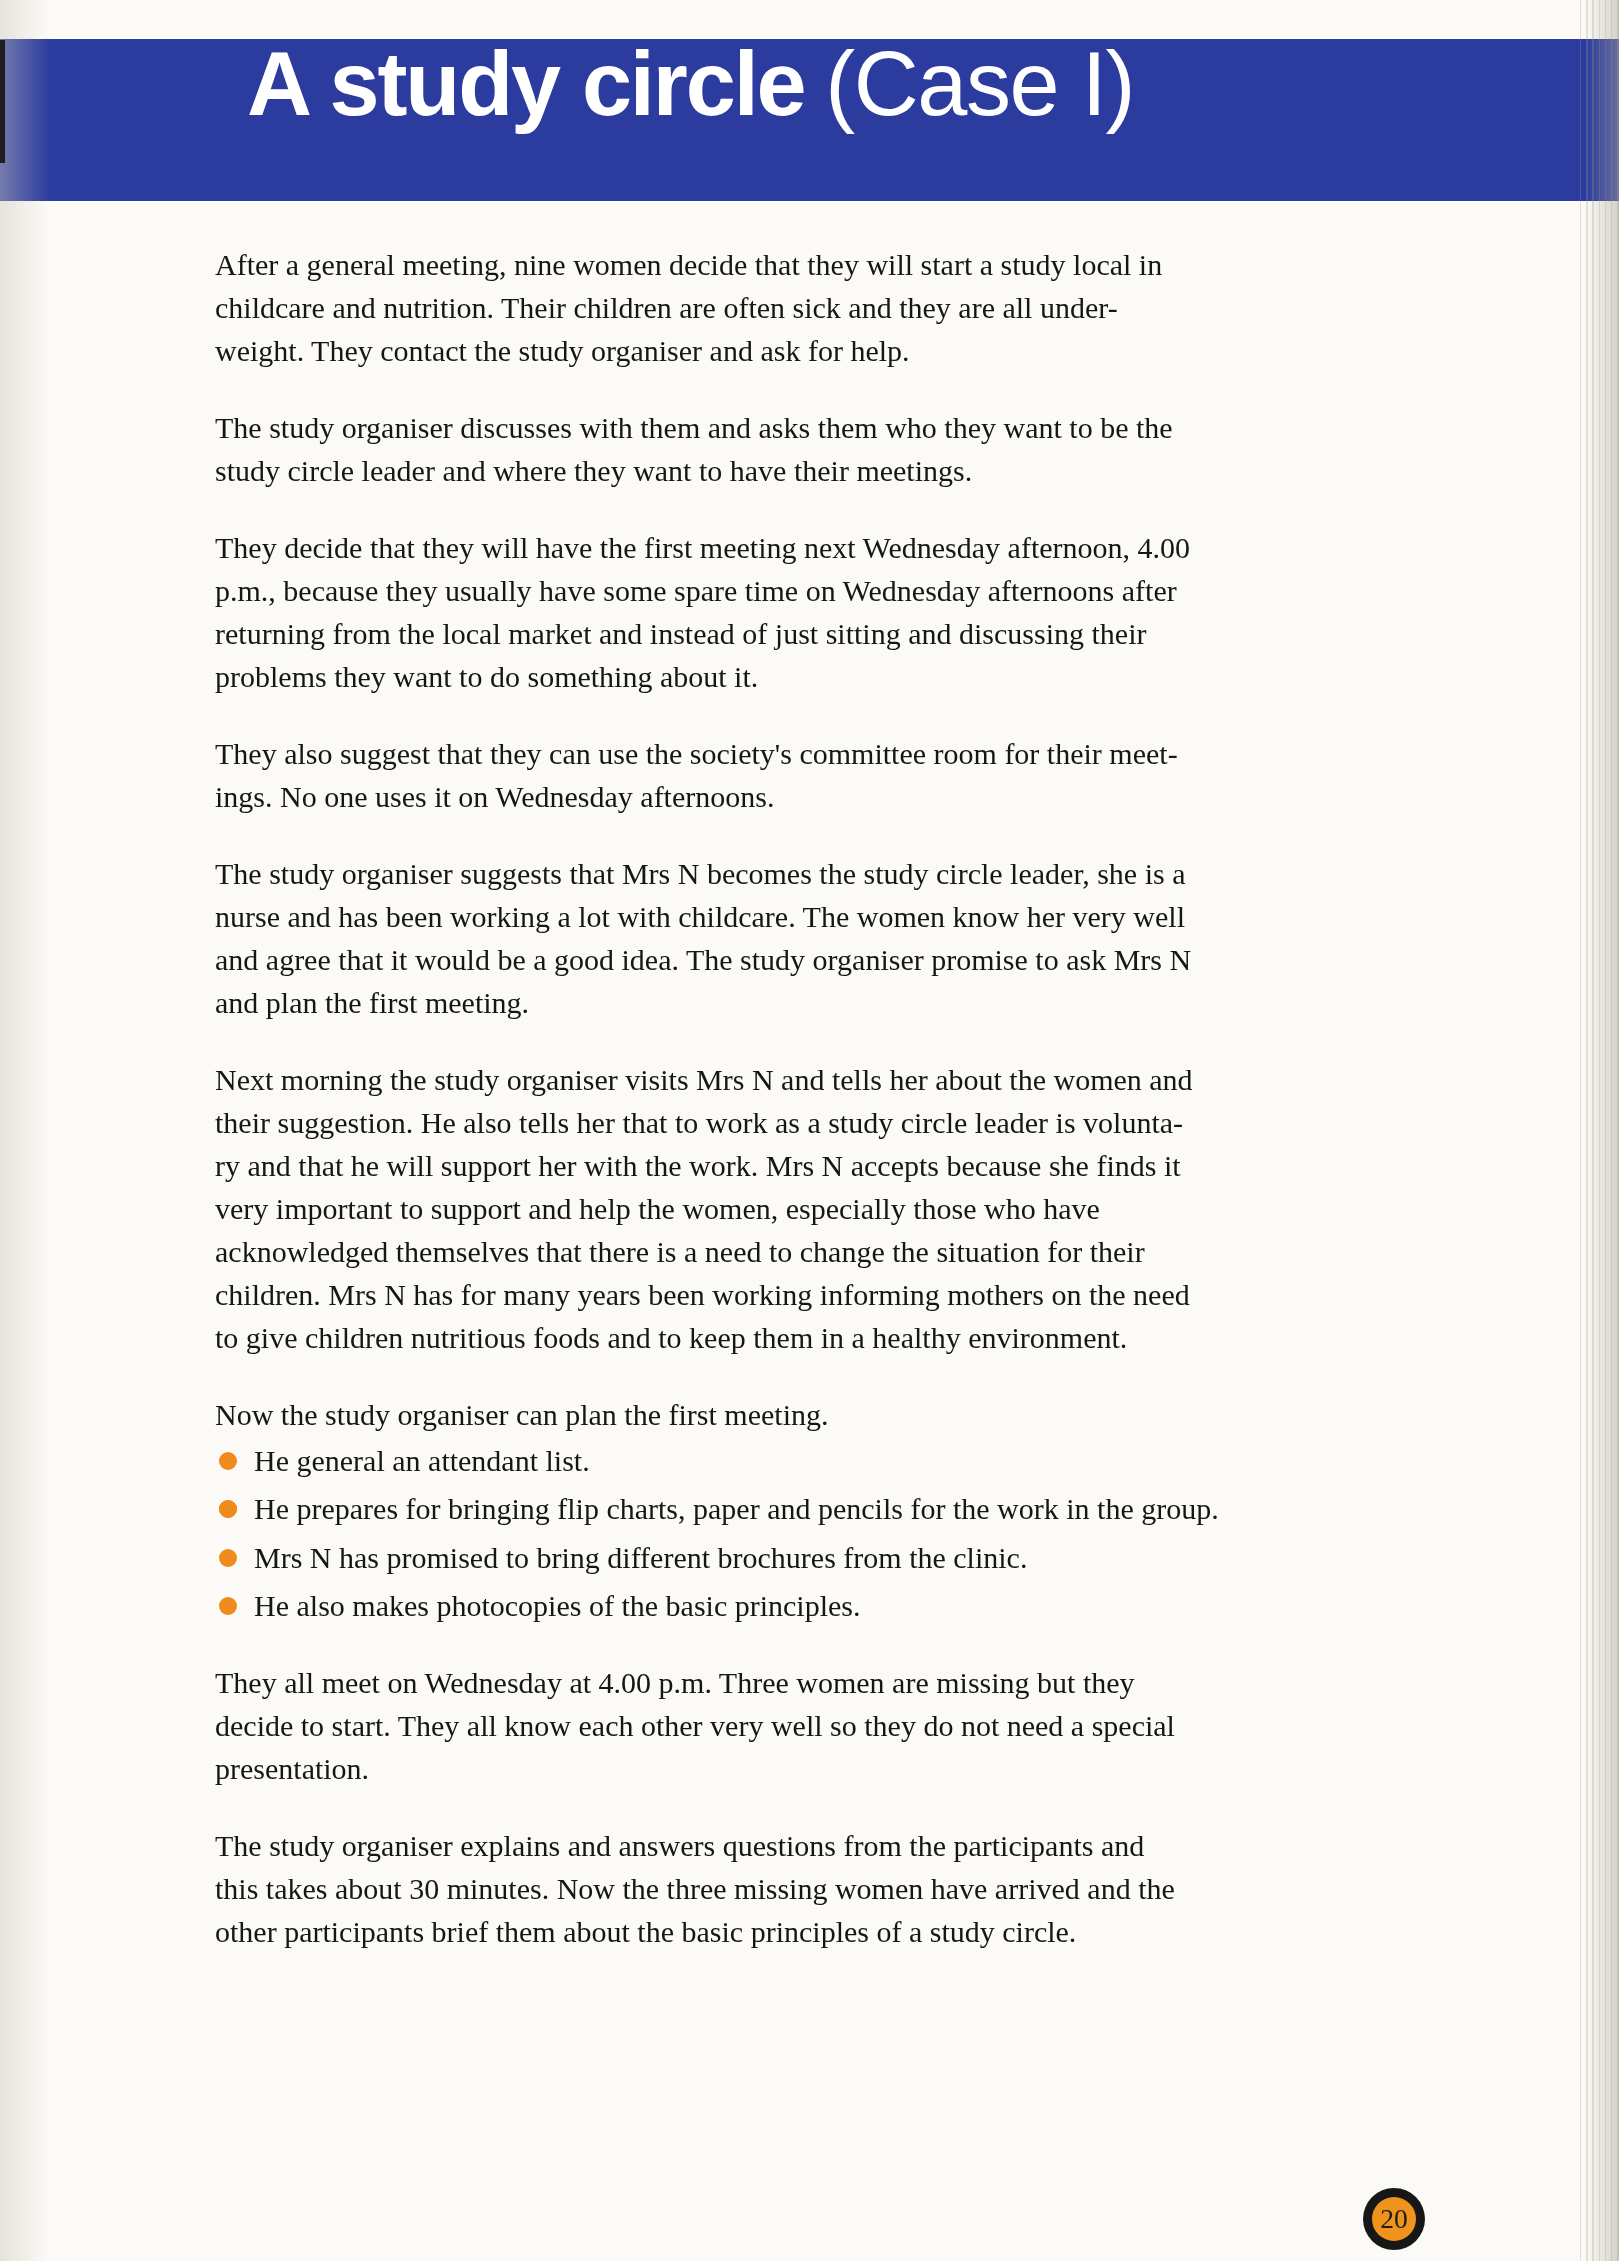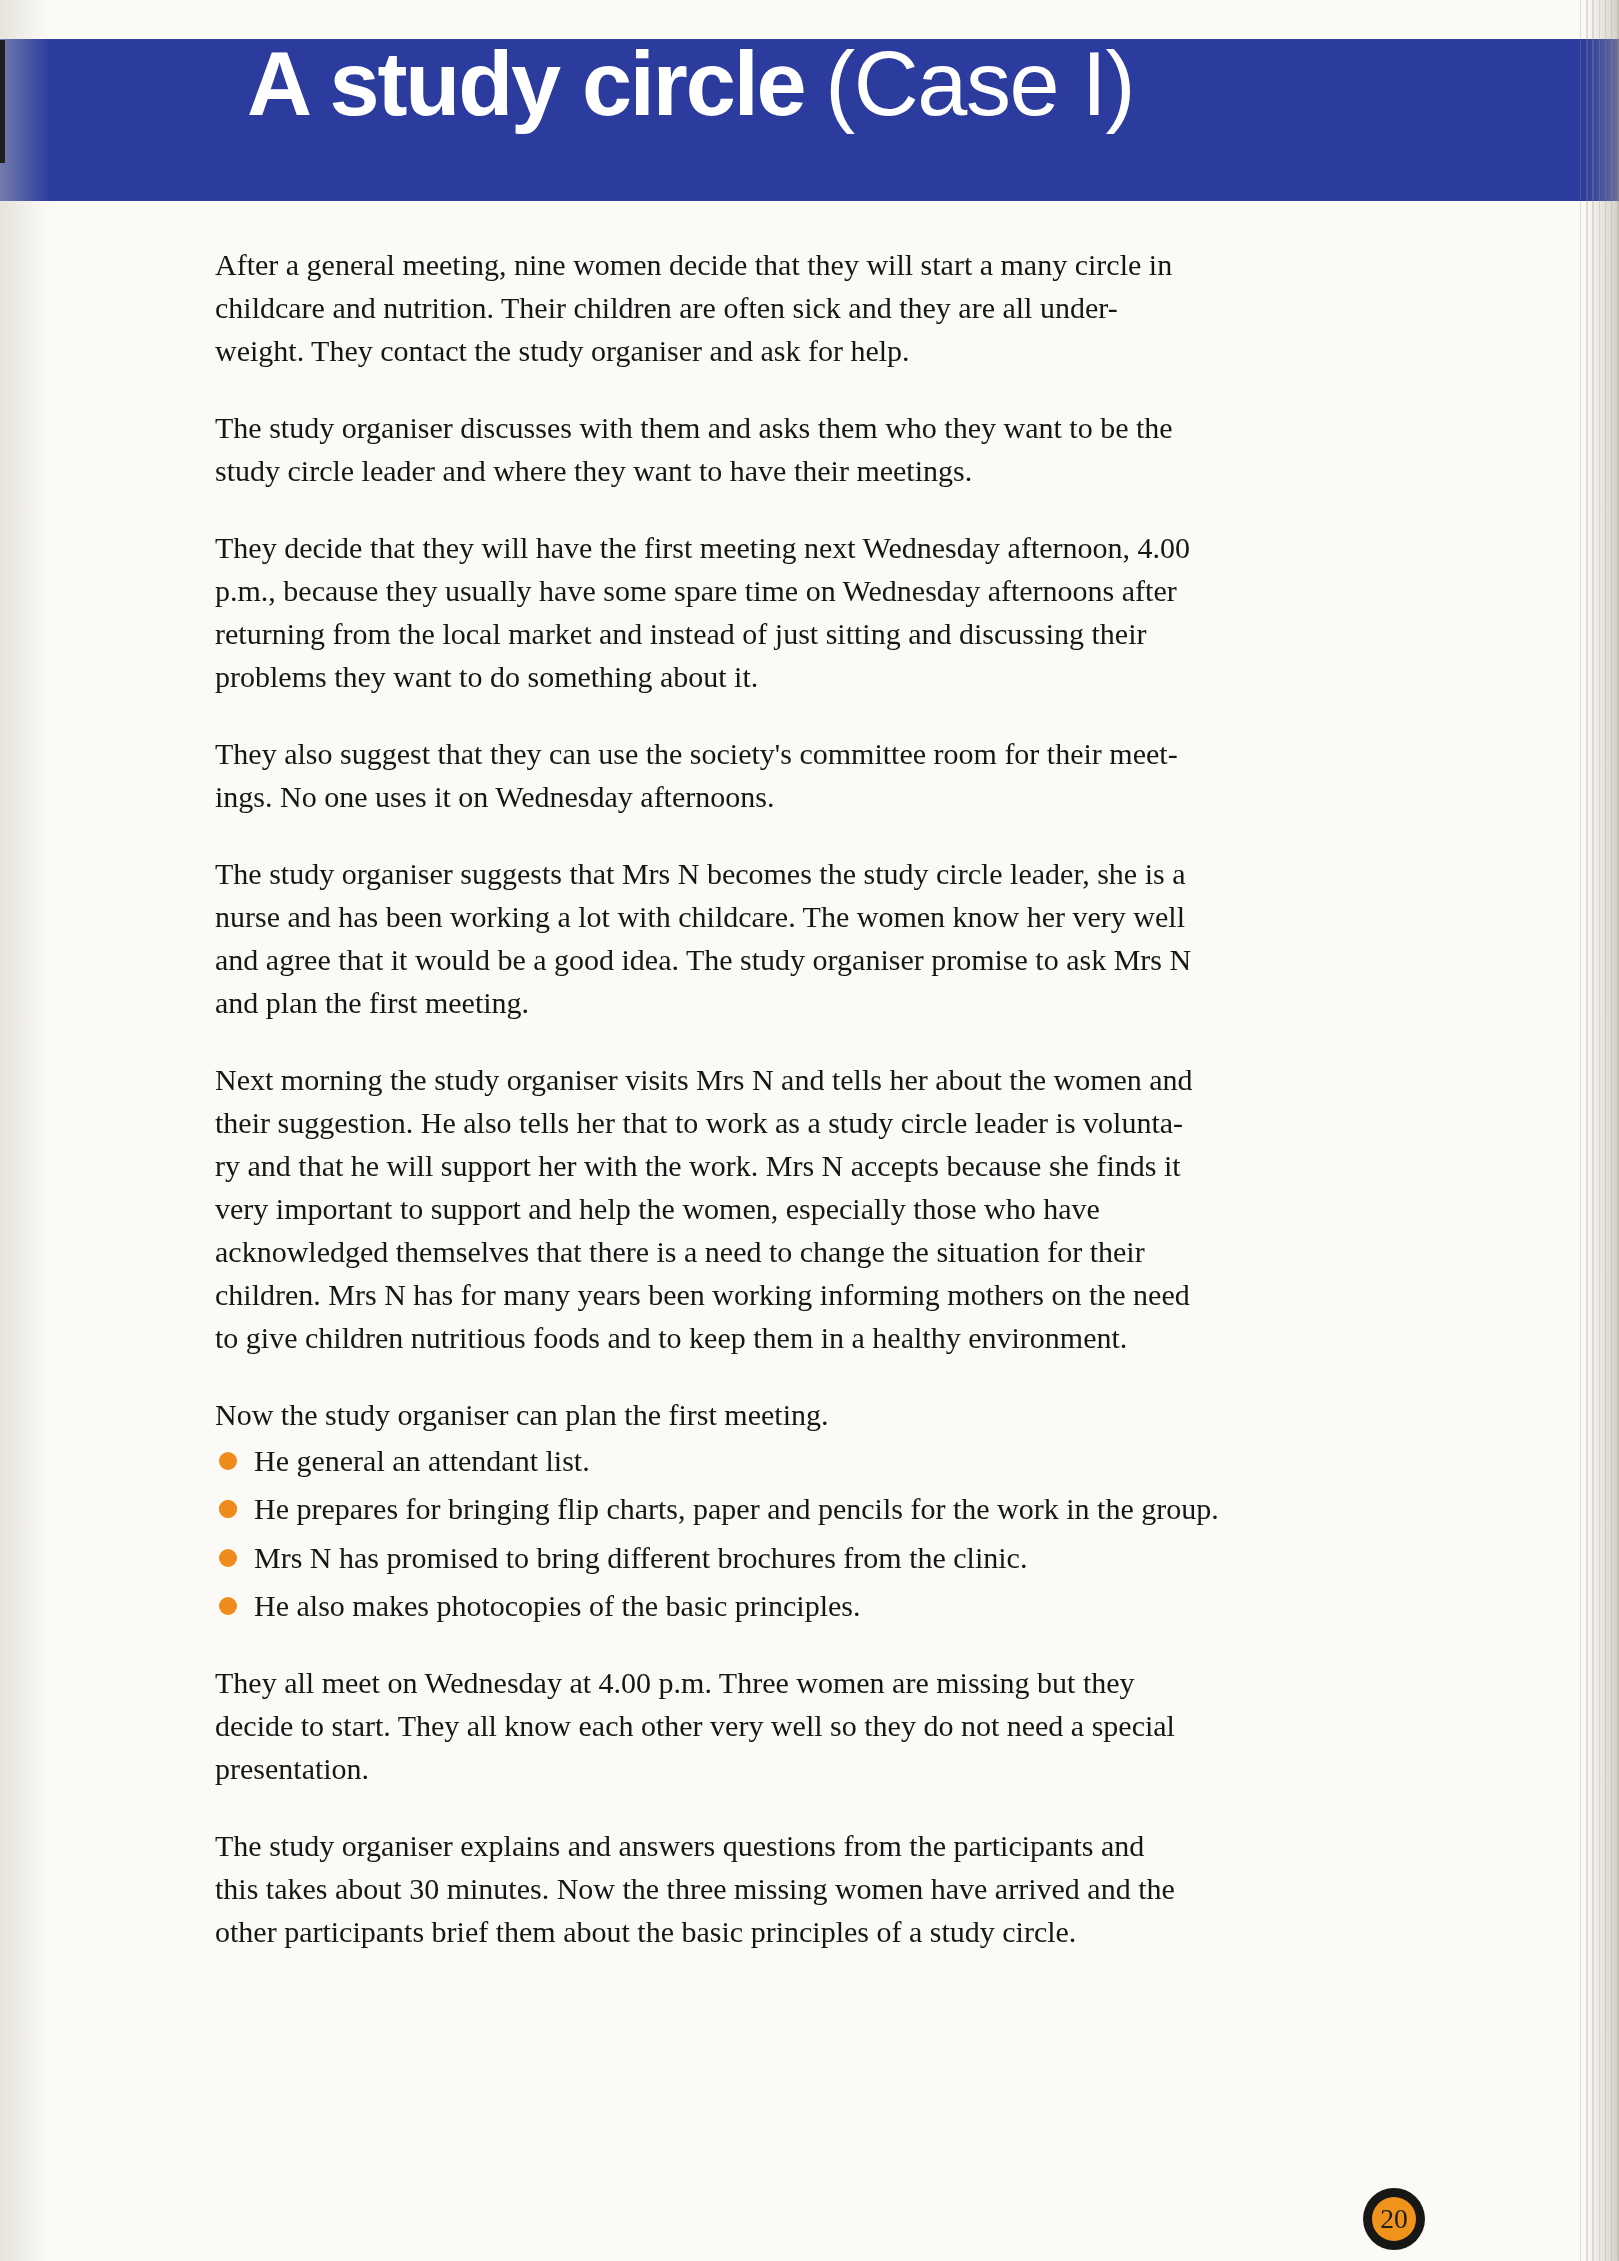--- a/index.html
+++ b/index.html
@@ -144,21 +144,21 @@
 <div class="page">
 
   <div class="spine-mark"></div>
 
   <header class="banner" style="background: rgb(43, 60, 158);">
     <h1 class="title"><span class="title-bold">A study circle</span><span class="title-regular">(Case I)</span></h1>
   </header>
 
   <main class="content">
 
-    <p class="para">After a general meeting, nine women decide that they will start a many circle in
+    <p class="para">After a general meeting, nine women decide that they will start a study local in
 childcare and nutrition. Their children are often sick and they are all under-
 weight. They contact the study organiser and ask for help.</p>
     <p class="para">The study organiser discusses with them and asks them who they want to be the
 study circle leader and where they want to have their meetings.</p>
     <p class="para">They decide that they will have the first meeting next Wednesday afternoon, 4.00
 p.m., because they usually have some spare time on Wednesday afternoons after
 returning from the local market and instead of just sitting and discussing their
 problems they want to do something about it.</p>
     <p class="para">They also suggest that they can use the society's committee room for their meet-
 ings. No one uses it on Wednesday afternoons.</p>

